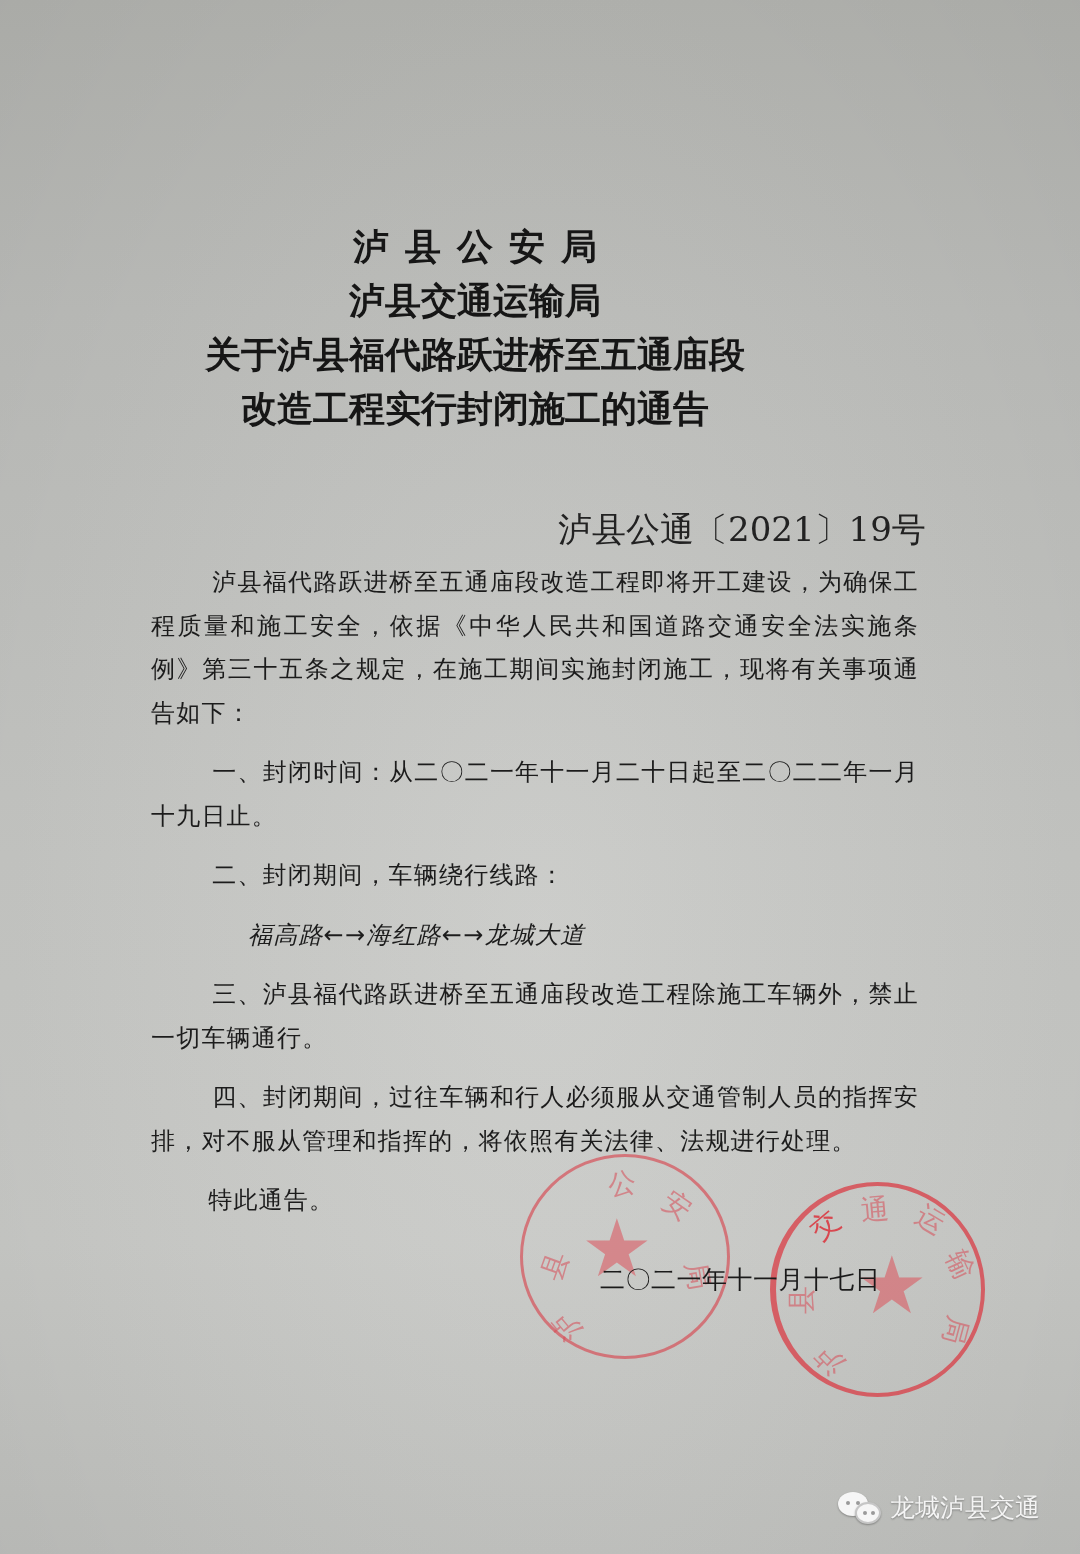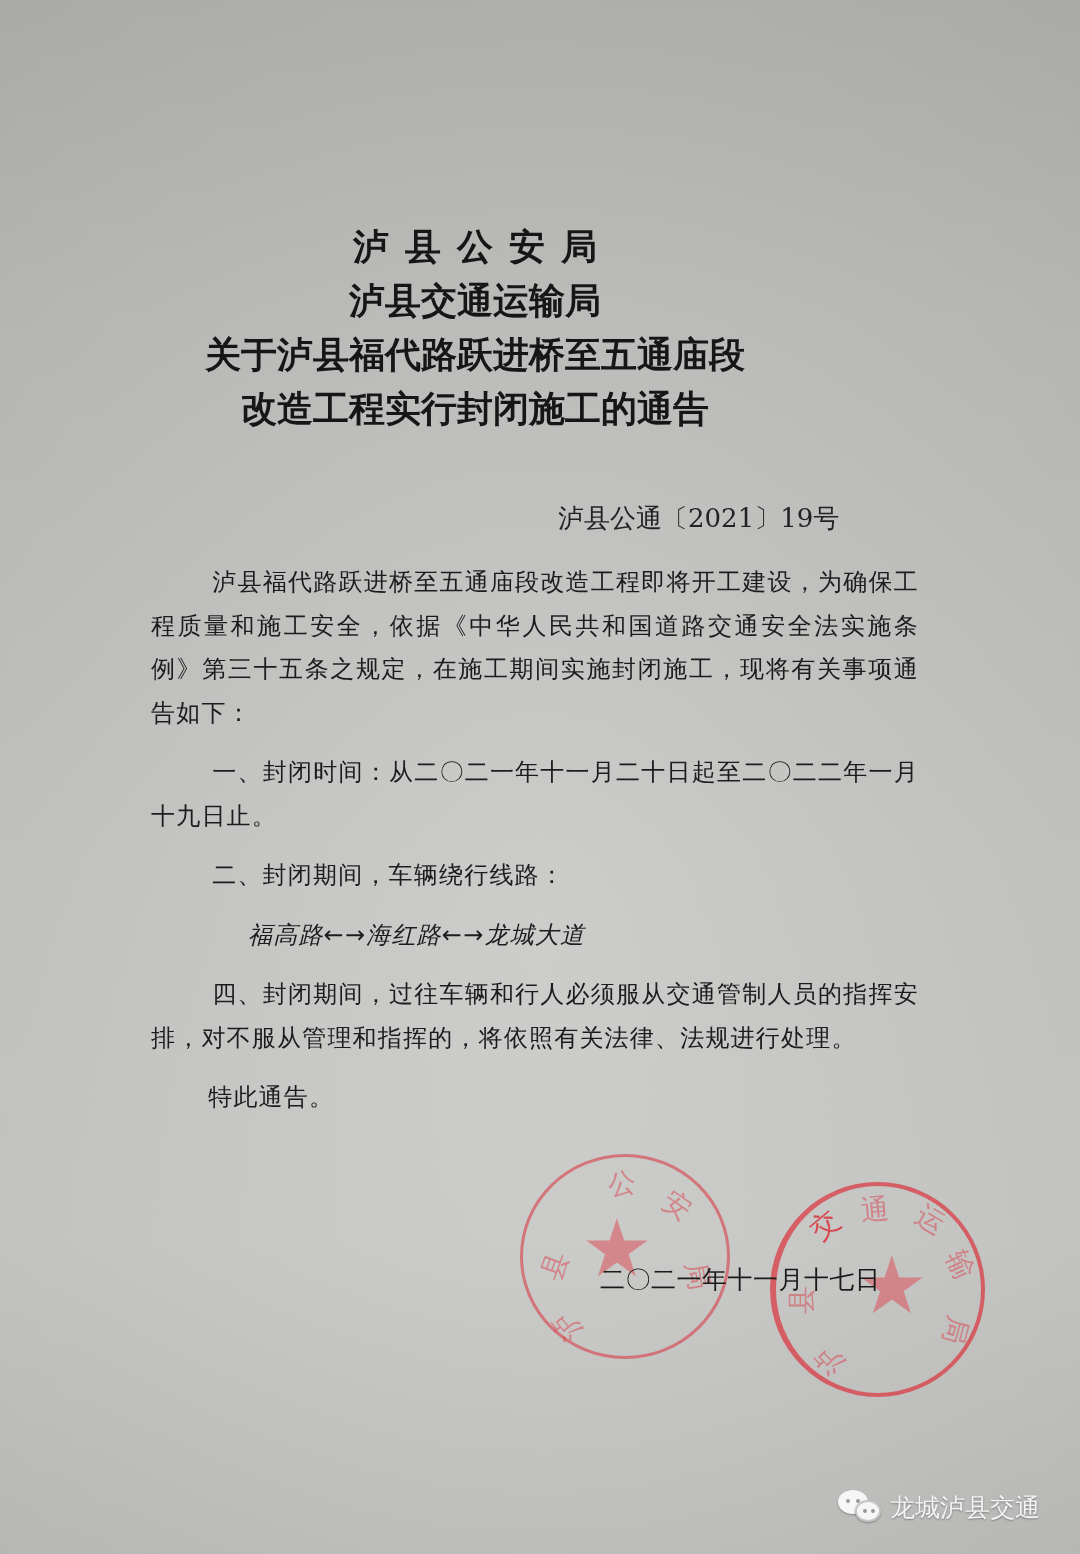--- a/index.html
+++ b/index.html
@@ -40,22 +40,22 @@
       white-space: nowrap;
     }
     .t1 { top: 222px; letter-spacing: 16px; padding-left: 16px; box-sizing: border-box; }
     .t2 { top: 276px; }
     .t3 { top: 330px; }
     .t4 { top: 384px; }
 
     .doc-number {
       position: absolute;
       left: 558px;
-      top: 498px;
-      font-size: 26px;
+      top: 509px;
+      font-size: 34px;
       line-height: 40px;
       white-space: nowrap;
       color: #222;
     }
 
     .body-text {
       position: absolute;
       left: 135px;
       width: 800px;
       font-family: "DejaVu Sans", "Liberation Sans", sans-serif;
@@ -127,21 +127,21 @@
       color: #1a1a1a;
       white-space: nowrap;
       letter-spacing: 0.5px;
     }
 
     .watermark {
       position: absolute;
       left: 838px;
       top: 1490px;
       display: flex;
-      align-items: flex-start;
+      align-items: flex-end;
       gap: 8px;
       color: #f4f4f4;
       text-shadow: 0 1px 2px rgba(0,0,0,0.35);
       font-family: "DejaVu Sans", "Liberation Sans", sans-serif;
       font-size: 25px;
       line-height: 36px;
     }
     .wechat-icon {
       position: relative;
       width: 44px;
@@ -169,20 +169,21 @@
   <div class="title-line t4">改造工程实行封闭施工的通告</div>
 </div>
 
 <div class="doc-number">泸县公通〔2021〕19号</div>
 
 <div class="body-text" style="top:545px;">
   <p class="para">泸县福代路跃进桥至五通庙段改造工程即将开工建设，为确保工程质量和施工安全，依据《中华人民共和国道路交通安全法实施条例》第三十五条之规定，在施工期间实施封闭施工，现将有关事项通告如下：</p>
   <p class="para">一、封闭时间：从二〇二一年十一月二十日起至二〇二二年一月十九日止。</p>
   <p class="para">二、封闭期间，车辆绕行线路：</p>
   <p class="route">福高路←→海红路←→龙城大道</p>
+  <p class="para">三、泸县福代路跃进桥至五通庙段改造工程除施工车辆外，禁止一切车辆通行。</p>
   <p class="para">四、封闭期间，过往车辆和行人必须服从交通管制人员的指挥安排，对不服从管理和指挥的，将依照有关法律、法规进行处理。</p>
   <p class="closing">特此通告。</p>
 </div>
 
 <div class="stamp stamp-1">
   <span class="stamp-star">★</span>
   <span class="stamp-char" style="left:18px;top:90px;transform:rotate(-70deg);">县</span>
   <span class="stamp-char" style="left:85px;top:8px;transform:rotate(-10deg);">公</span>
   <span class="stamp-char" style="left:140px;top:30px;transform:rotate(35deg);">安</span>
   <span class="stamp-char" style="left:160px;top:100px;transform:rotate(80deg);">局</span>

